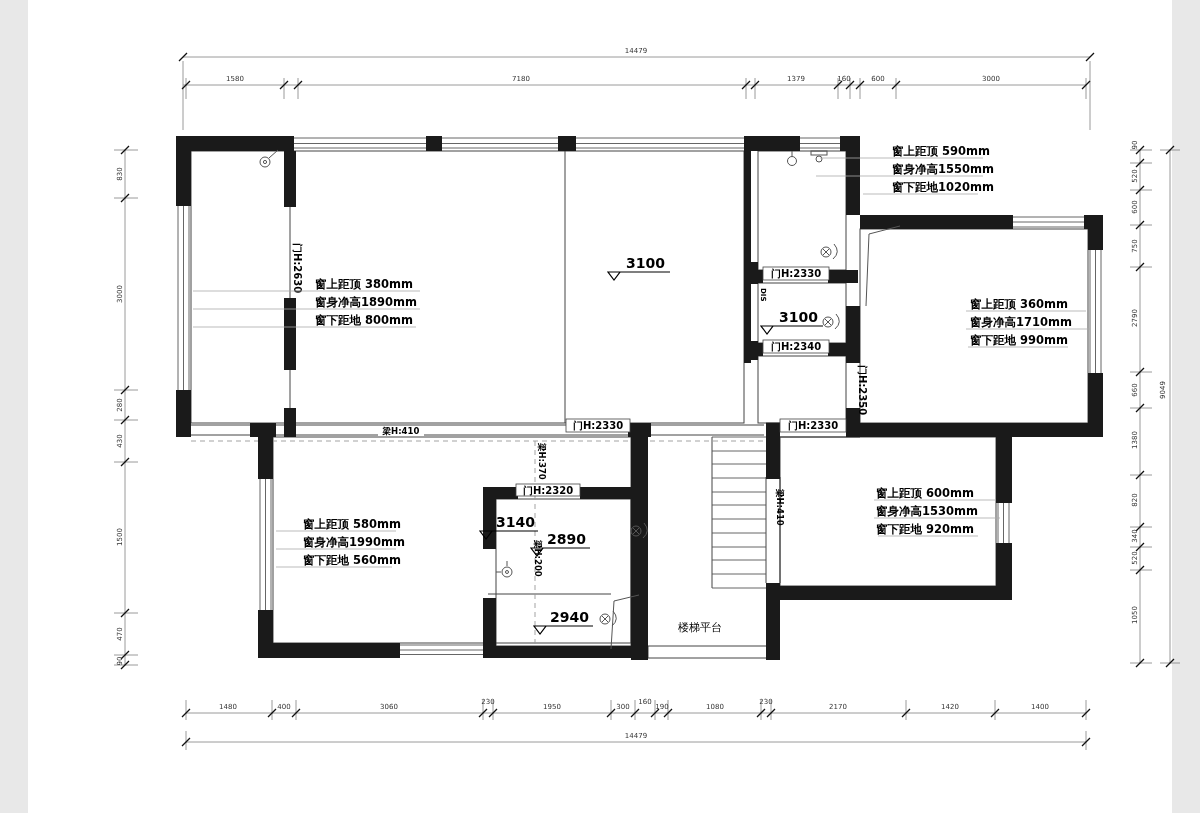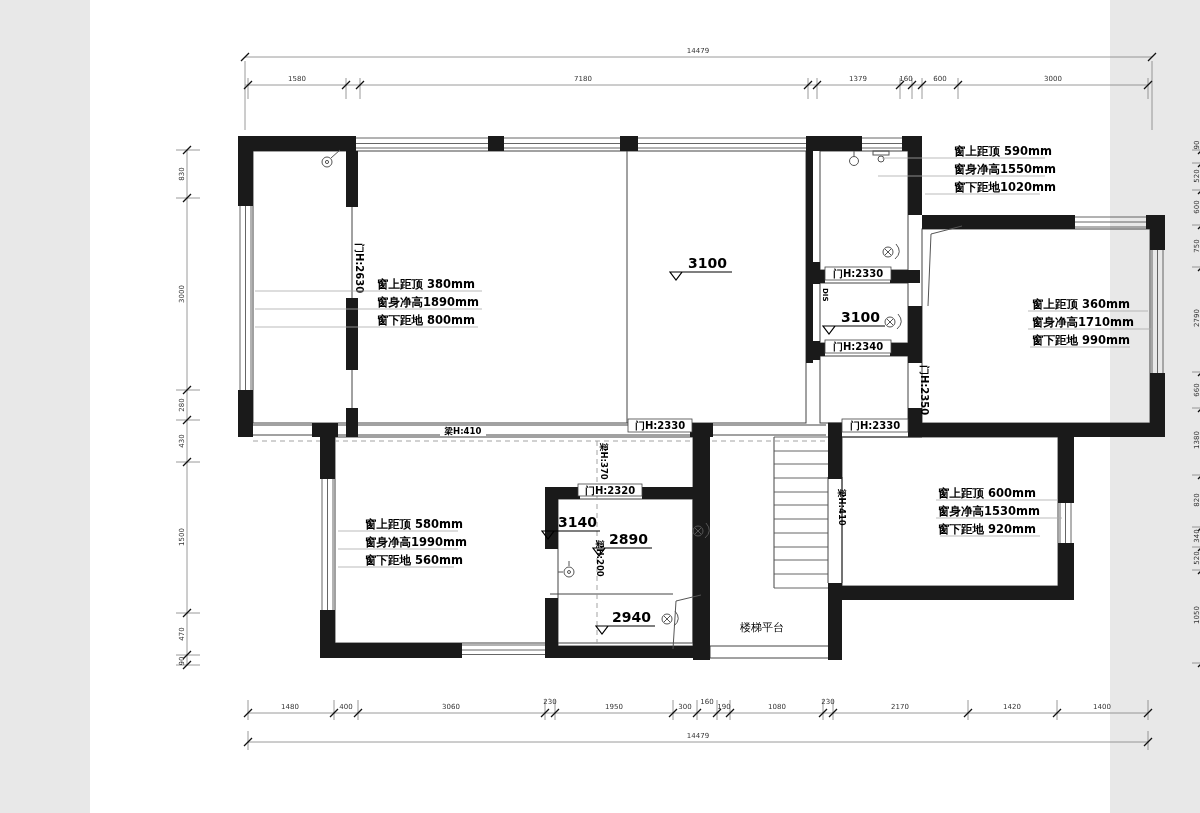--- a/index.html
+++ b/index.html
@@ -1,16 +1,16 @@
 <!DOCTYPE html>
 <html><head>
 <meta charset="utf-8">
 <style>
   html,body{margin:0;padding:0;background:#e8e8e8;}
-  #page{position:relative;width:1020px;height:813px;background:#ffffff;margin:0 auto;
+  #page{position:relative;width:1144px;height:813px;background:#ffffff;margin:0 auto;
         font-family:"DejaVu Sans",sans-serif;}
   svg{position:absolute;left:0;top:0;}
   svg text{fill:#000;}
   .dimtxt{font-size:7px;fill:#333;}
   .ann{font-size:11.5px;font-weight:bold;}
   .door{font-size:10px;font-weight:bold;}
   .beam{font-size:8.5px;font-weight:bold;}
   .lvl{font-size:14px;font-weight:bold;}
   .small{font-size:7px;font-weight:bold;}
   .room{font-size:11px;}

